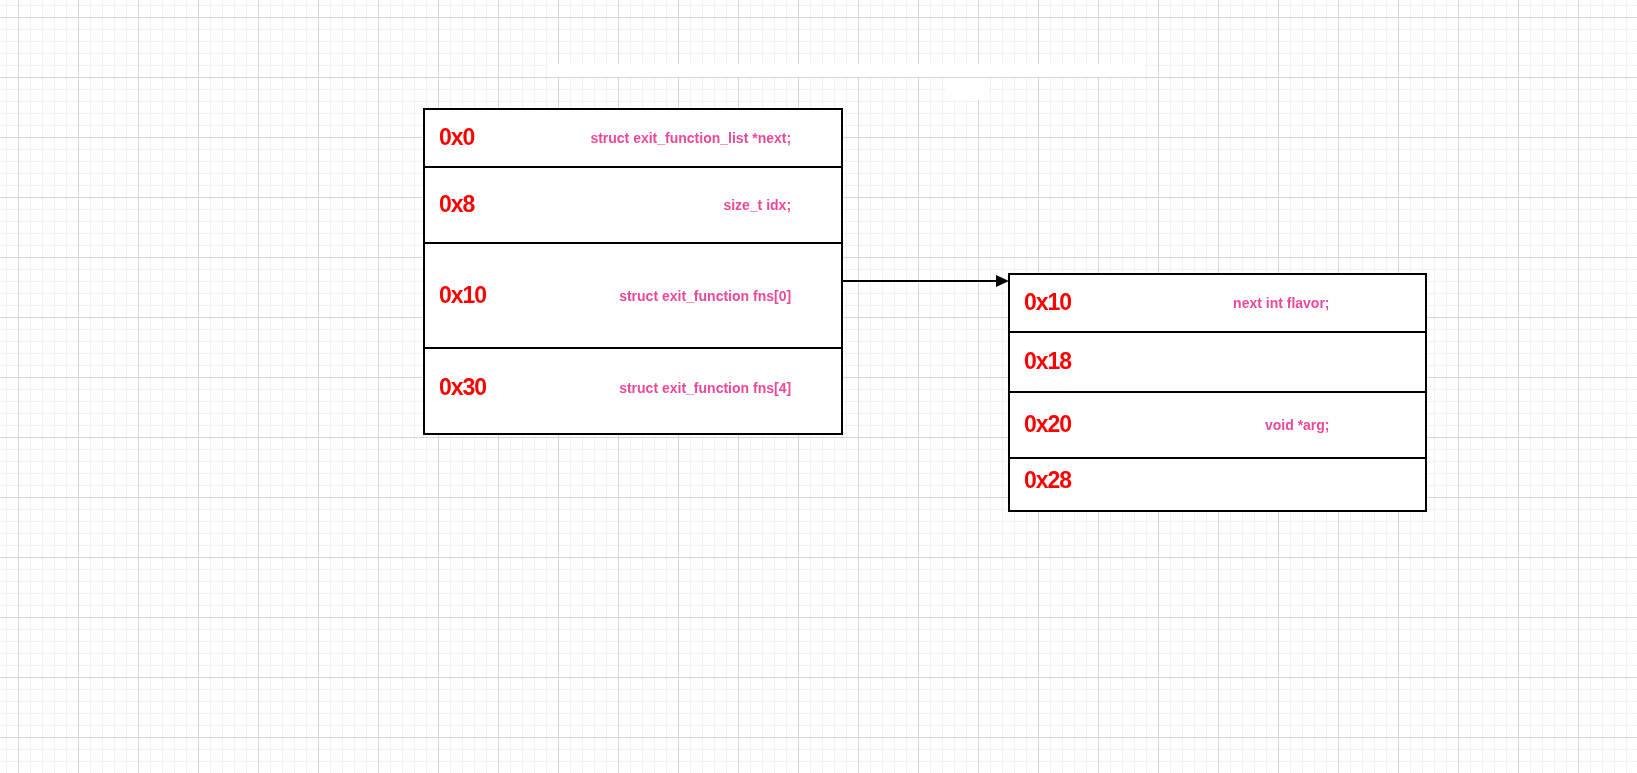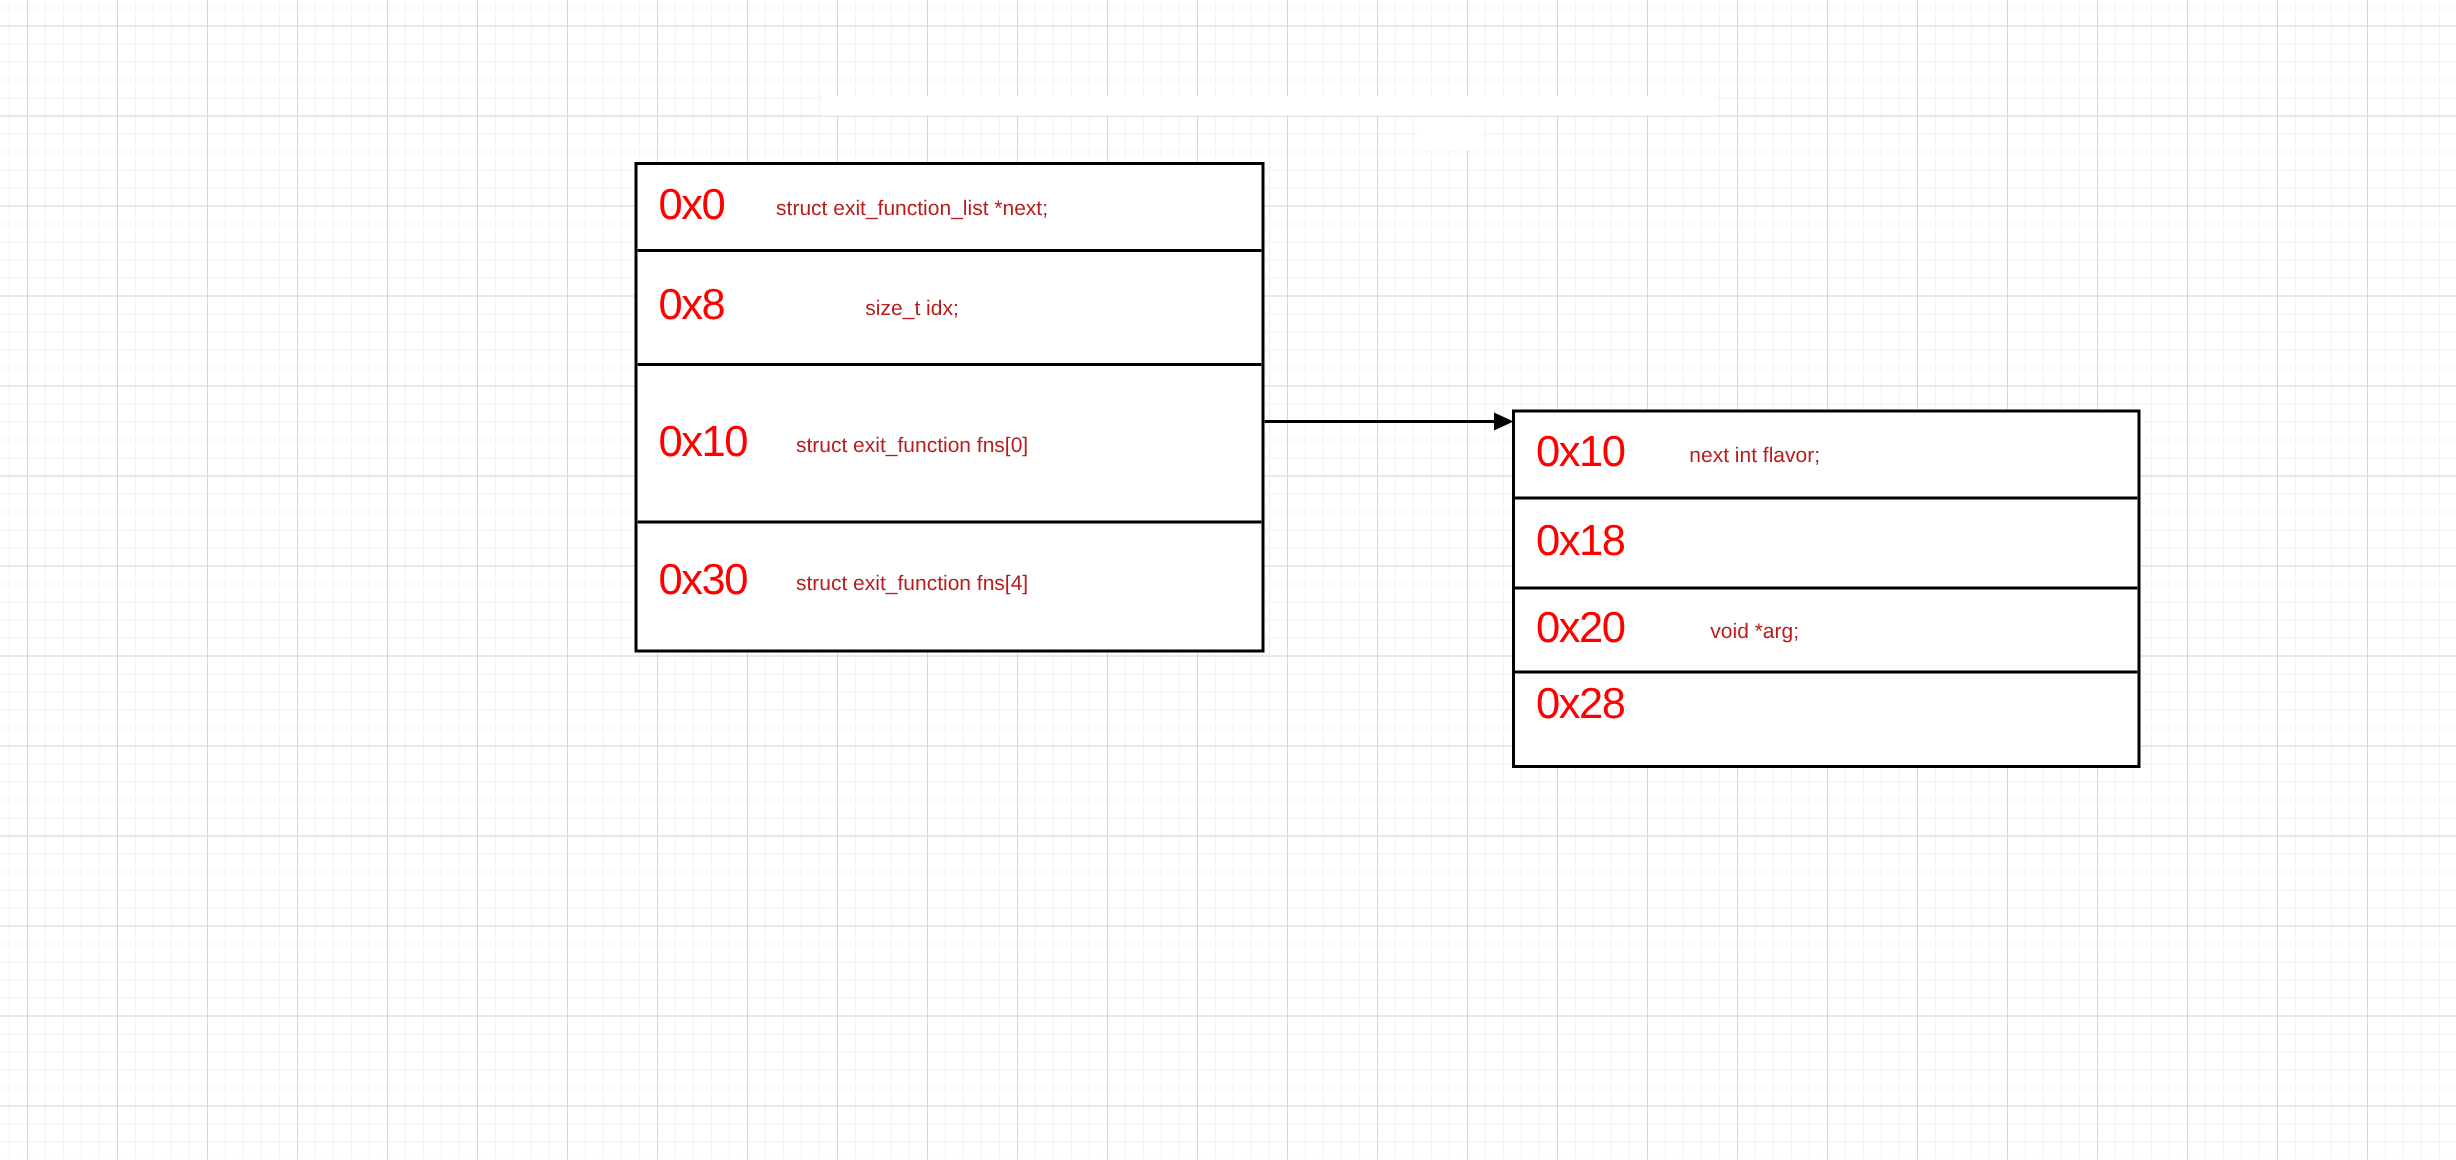--- a/index.html
+++ b/index.html
@@ -44,42 +44,44 @@
   }
   .struct-row:last-child { border-bottom: none; }
 
   #left-box  .struct-row:nth-child(1) { height: 58px; }
   #left-box  .struct-row:nth-child(2) { height: 76px; }
   #left-box  .struct-row:nth-child(3) { height: 105px; }
   #left-box  .struct-row:nth-child(4) { height: 77px; }
 
   #right-box .struct-row:nth-child(1) { height: 58px; }
   #right-box .struct-row:nth-child(2) { height: 60px; }
-  #right-box .struct-row:nth-child(3) { height: 56px; }
+  #right-box .struct-row:nth-child(3) { height: 66px; }
   #right-box .struct-row:nth-child(4) { height: 44px; }
 
   .offset-label {
     position: absolute;
     left: 14px;
     top: 50%;
     transform: translateY(-52%);
     color: #ff0000;
-    font-size: 29px;
+    font-size: 23px;
     letter-spacing: -1px;
     white-space: nowrap;
+    font-weight: bold;
   }
   .field-text {
     position: absolute;
     left: 0;
     top: 50%;
     transform: translateY(-50%);
-    color: #b91c1c;
+    color: #ec4899;
     font-size: 14px;
-    text-align: center;
+    text-align: right;
     white-space: nowrap;
+    font-weight: bold;
   }
   #left-box  .field-text { width: 88%; }  
   #right-box .field-text { width: 77%; }  
 
   #connector-arrow {
     position: absolute;
     left: 841px;
     top: 273px;
     width: 170px;
     height: 16px;

